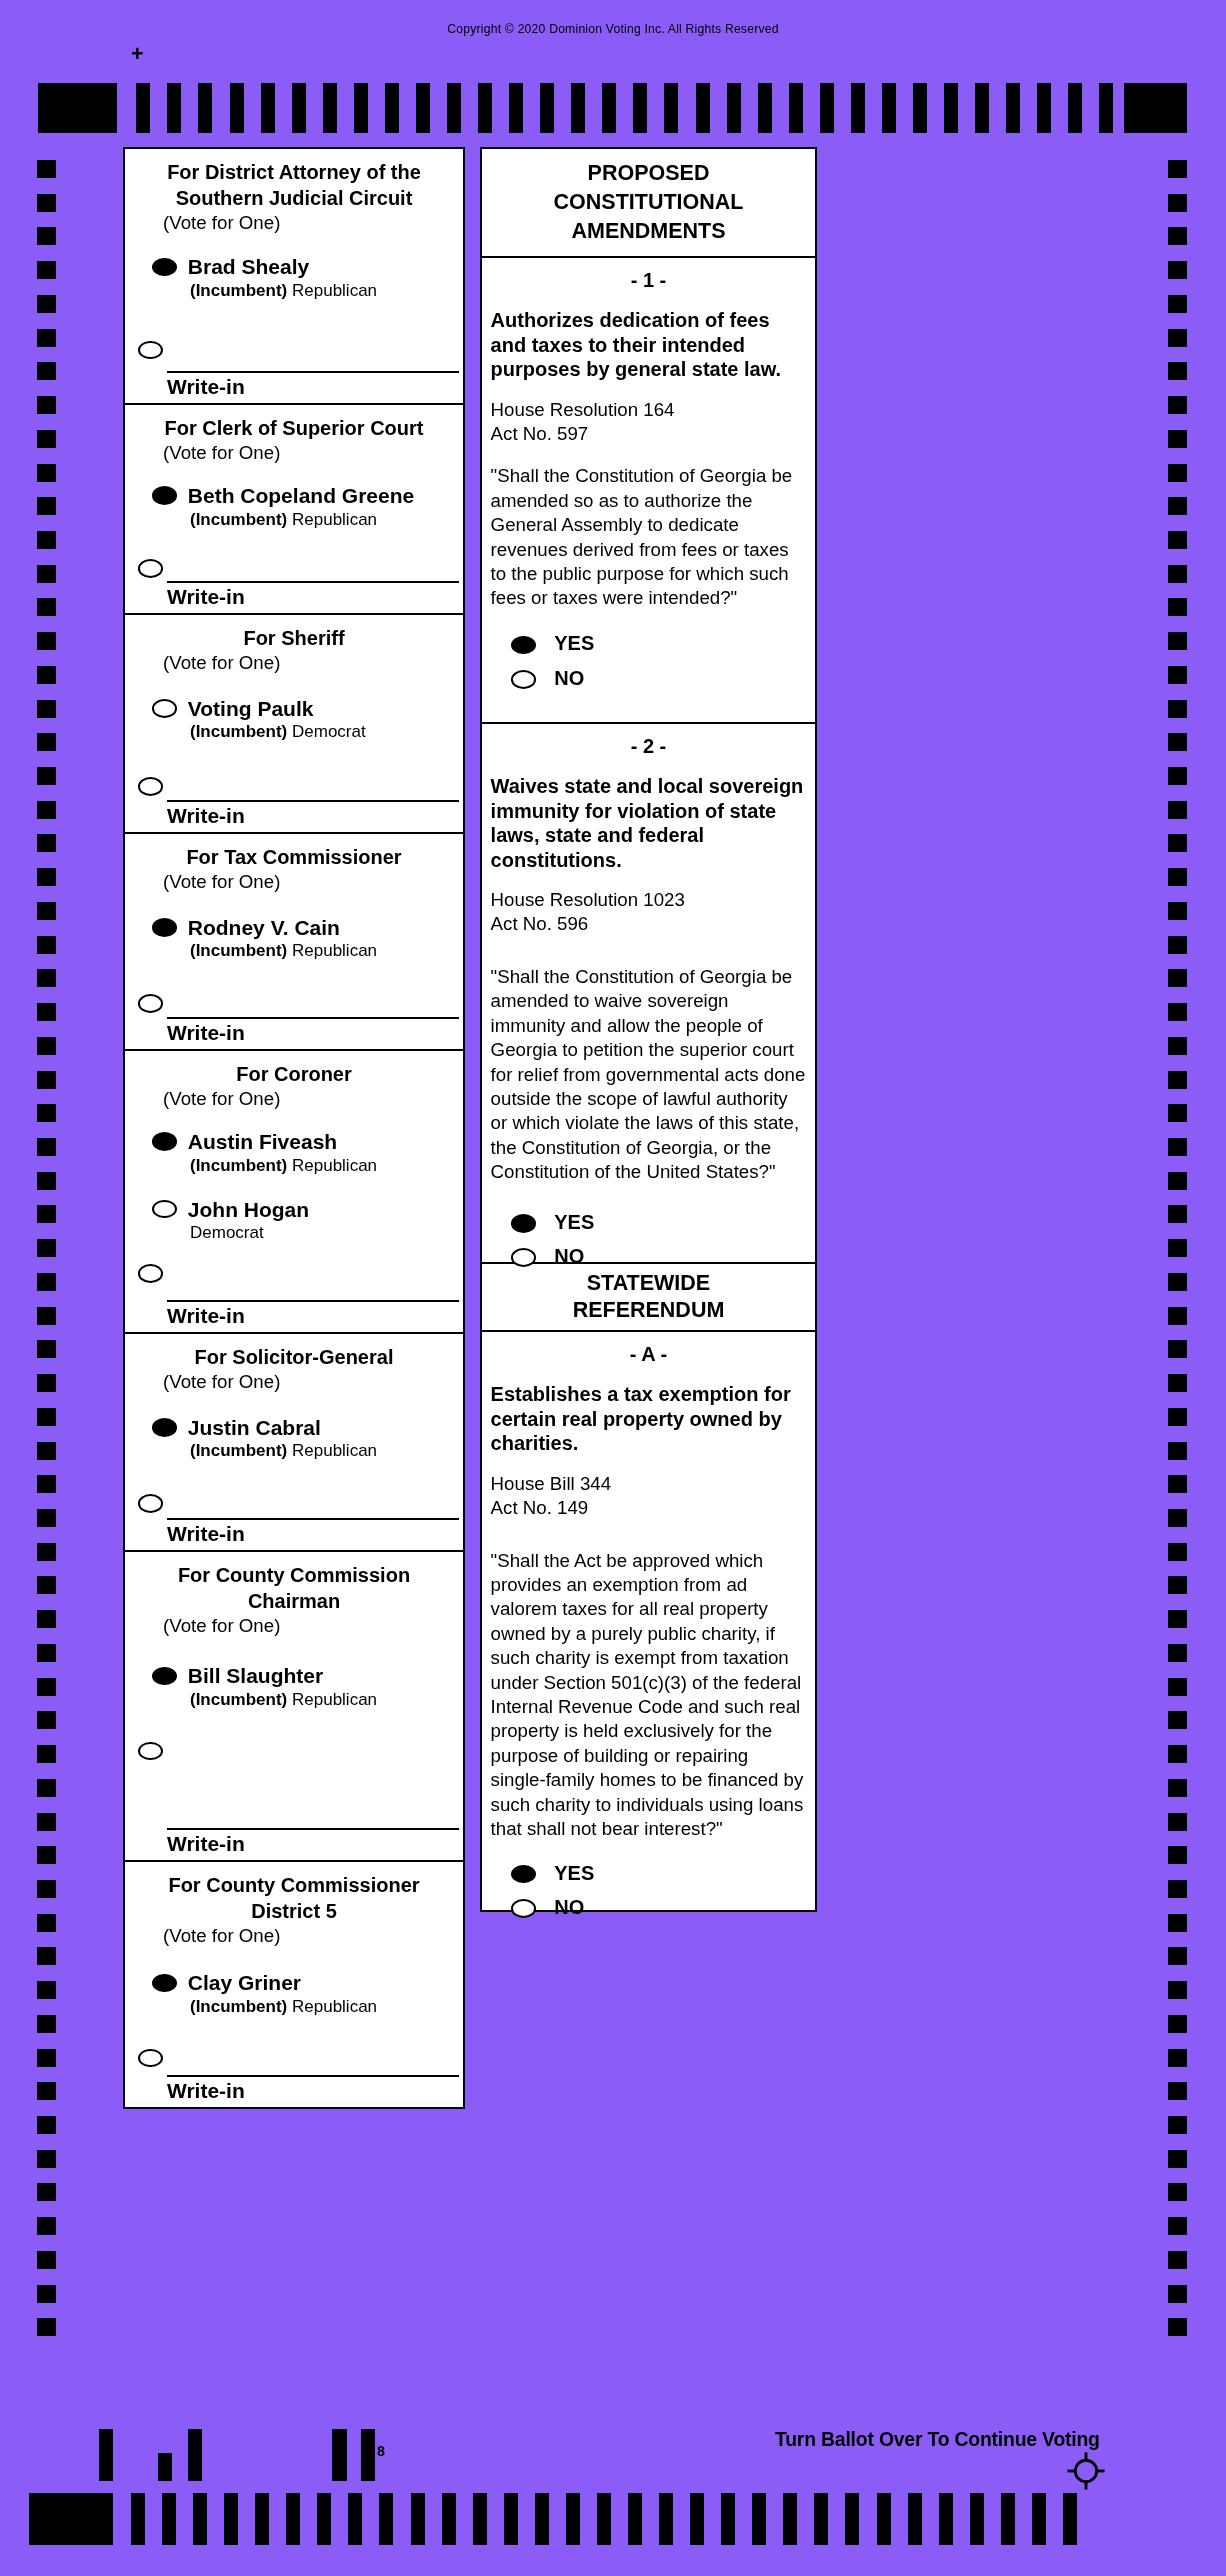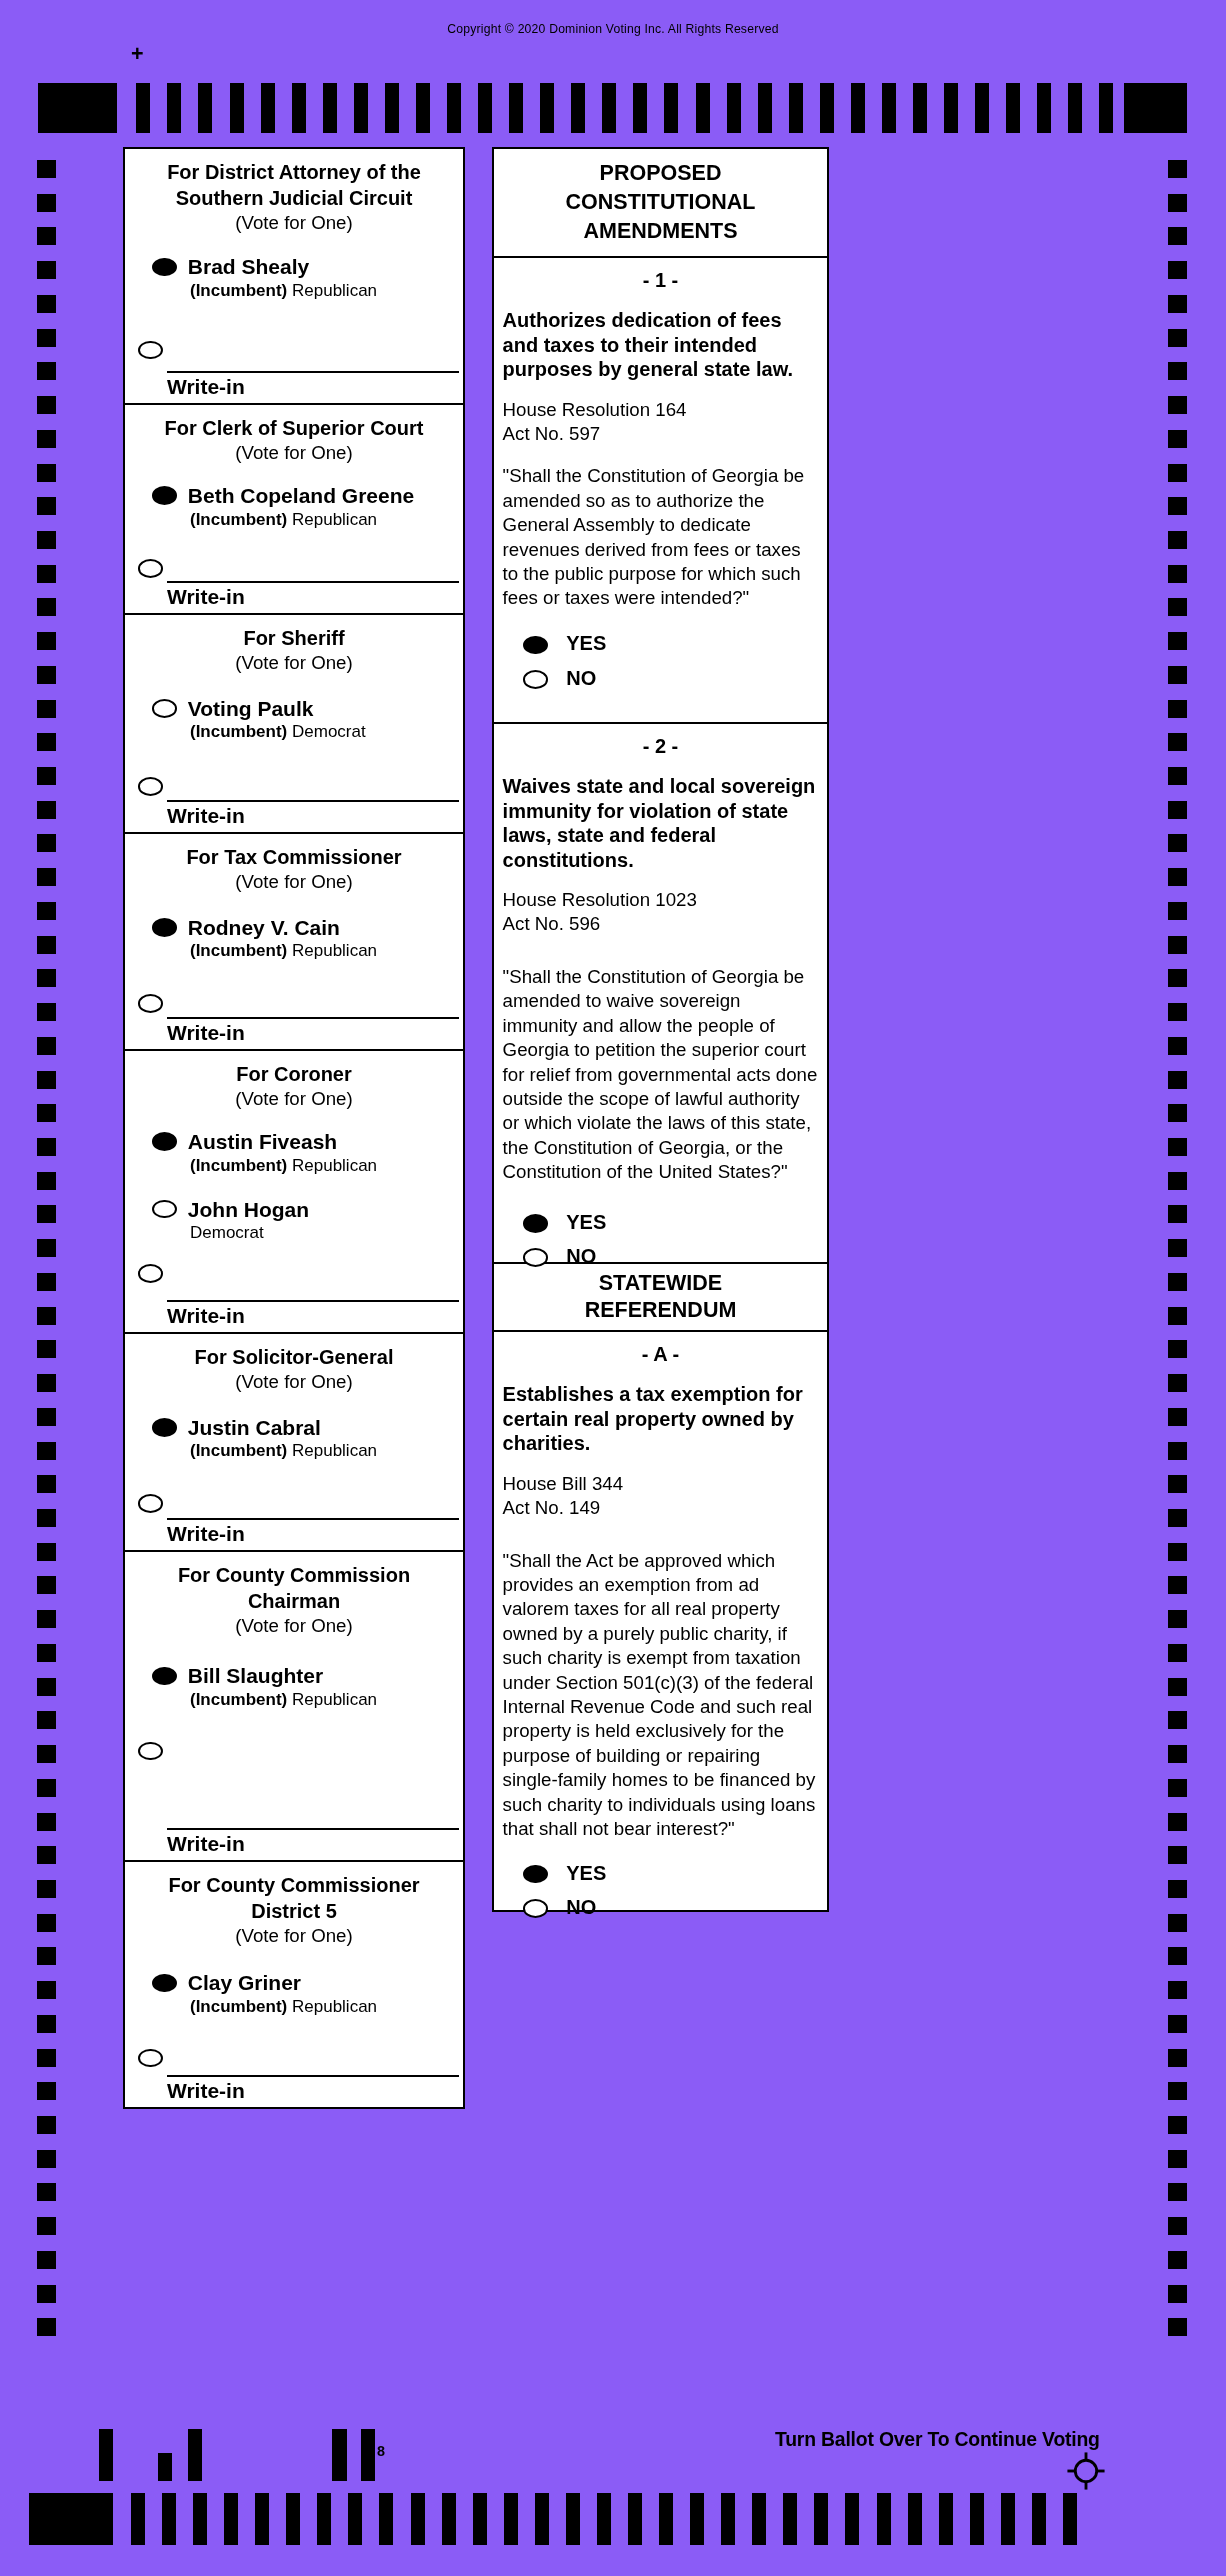--- a/index.html
+++ b/index.html
@@ -26,34 +26,34 @@
   .bcbar{position:absolute;background:#000;}
   .bcglyph{position:absolute;left:377px;top:2443px;font-size:14.4px;font-weight:bold;}
 
   
   .left-box{position:absolute;left:123px;top:147px;width:342px;border:2.2px solid #000;
             box-sizing:border-box;background:#fff;}
   .sec{position:relative;border-bottom:2.2px solid #000;box-sizing:border-box;padding-top:10px;}
   .sec:last-child{border-bottom:none;}
   .ctitle{font-size:20px;font-weight:bold;line-height:26px;text-align:center;
           max-width:301px;margin:0 auto;}
-  .cvote{font-size:18.7px;line-height:24.4px;text-align:center;}
+  .cvote{font-size:18.7px;line-height:24.4px;text-align:left;padding-left:38px;}
   .cand{display:flex;gap:10.8px;padding-left:27px;align-items:flex-start;}
   .oval{display:inline-block;width:25px;height:18.7px;border:2.2px solid #000;
         border-radius:50%;box-sizing:border-box;flex:none;margin-top:2.2px;background:#fff;}
   .oval.filled{background:#000;}
   .cname{font-size:21px;font-weight:bold;line-height:24.4px;}
   .cparty{font-size:17px;line-height:21.5px;padding-left:2.2px;}
   .b{font-weight:bold;}
   .bare{padding-left:13px;}
   .wi{position:absolute;left:42px;right:4.3px;bottom:4.3px;border-top:2.2px solid #000;padding-top:2.2px;}
   .wilabel{font-size:21px;font-weight:bold;margin-top:48px;}
 
   
-  .right-box{position:absolute;left:492px;top:147px;width:337px;border:2.2px solid #000;
+  .right-box{position:absolute;left:480px;top:147px;width:337px;border:2.2px solid #000;
              box-sizing:border-box;background:#fff;}
   .rhead{border-bottom:2.2px solid #000;box-sizing:border-box;display:flex;
          align-items:center;justify-content:center;}
   .rht{font-size:21.5px;font-weight:bold;line-height:29px;text-align:center;max-width:222px;}
   .rht2{font-size:21.5px;font-weight:bold;line-height:27px;text-align:center;max-width:208px;}
   .msec{position:relative;border-bottom:2.2px solid #000;box-sizing:border-box;
         padding:10px 8.6px 0 8.6px;}
   .msec.last{border-bottom:none;}
   .mnum{font-size:20px;font-weight:bold;text-align:center;line-height:24.4px;}
   .msum{font-size:20px;font-weight:bold;line-height:24.4px;margin-top:16px;}

